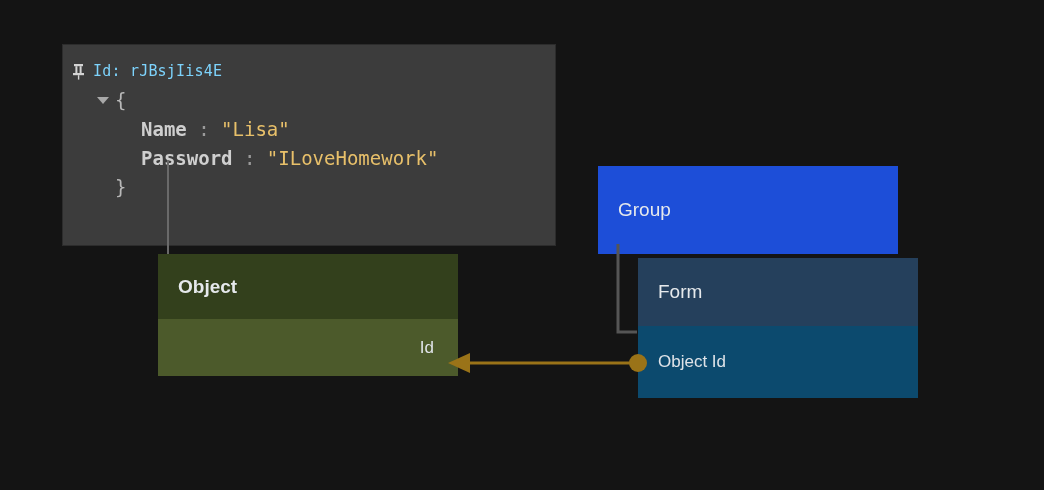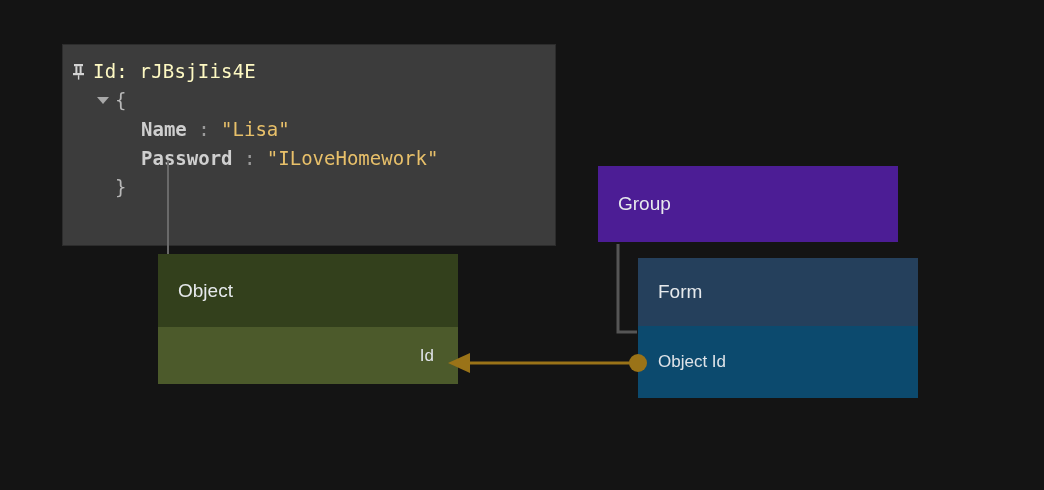--- a/index.html
+++ b/index.html
@@ -47,22 +47,22 @@
   .tt-pin {
     width: 30px;
     text-align: center;
     color: #d4d4d4;
     font-size: 17px;
     flex: 0 0 30px;
     line-height: 1;
   }
   .tt-pin svg { display: block; margin: 0 auto; }
   .tt-title {
-    color: #fef9c3;
-    font-size: 19px;
+    color: #7dd3fc;
+    font-size: 15px;
     letter-spacing: 0.2px;
   }
   .tt-indent-1 { width: 52px; flex: 0 0 52px; display: flex; align-items: center; justify-content: flex-end; padding-right: 6px; box-sizing: border-box;}
   .tt-indent-2 { width: 78px; flex: 0 0 78px; }
   .tt-caret {
     width: 0; height: 0;
     border-left: 6px solid transparent;
     border-right: 6px solid transparent;
     border-top: 7px solid #a8a8a8;
   }
@@ -96,35 +96,36 @@
     display: flex;
     align-items: center;
     box-sizing: border-box;
     color: #dfe3e8;
     font-size: 17px;
   }
 
   
   #node-object { left: 158px; top: 254px; width: 300px; height: 144px; }
   #node-object .node-header {
-    height: 73px;
+    height: 65px;
     background: #33401c;
+    font-weight: bold;
   }
   #node-object .node-row {
     height: 57px;
     background: #4c5a2b;
     justify-content: flex-end;
     padding-right: 24px;
   }
 
   
   #node-group { left: 598px; top: 166px; width: 300px; height: 68px; }
   #node-group .node-header {
-    height: 76px;
-    background: #4c1d95;
+    height: 88px;
+    background: #1d4ed8;
   }
 
   
   #node-form { left: 638px; top: 258px; width: 280px; height: 140px; }
   #node-form .node-header {
     height: 68px;
     background: #25405c;
   }
   #node-form .node-row {
     height: 72px;

